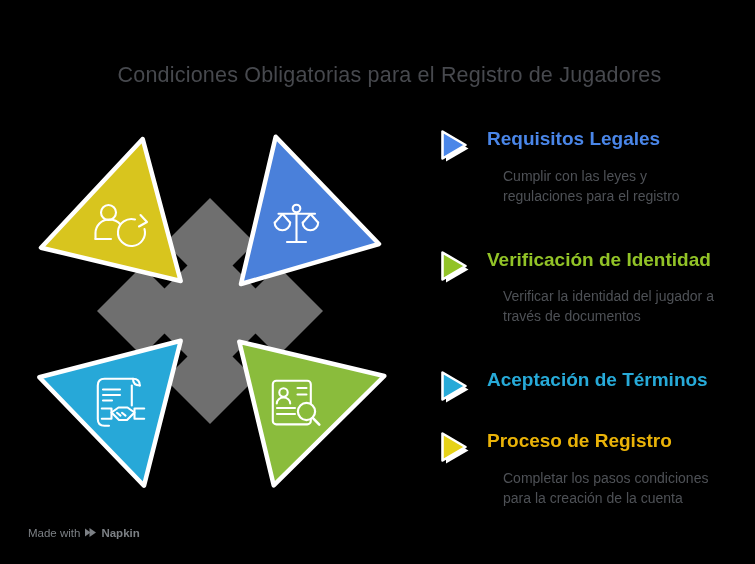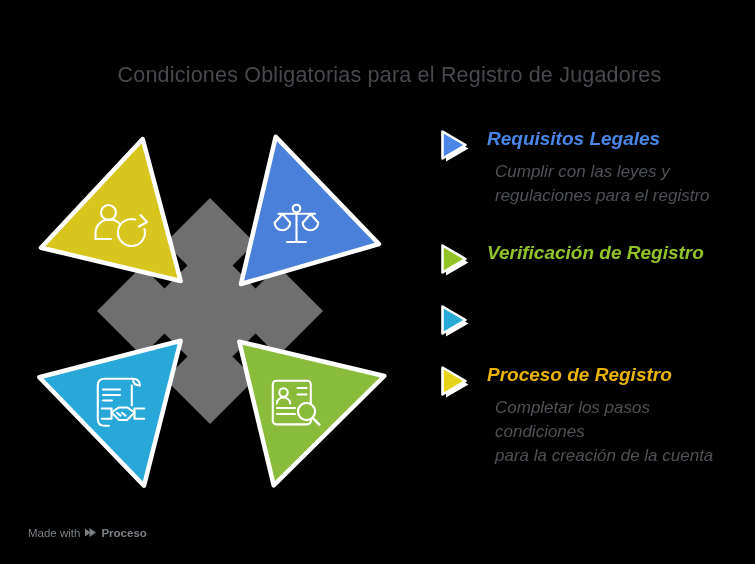--- a/index.html
+++ b/index.html
@@ -9,28 +9,28 @@
   }
   .title{
     position:absolute;top:51px;left:0;width:755px;text-align:center;
     font-size:21.5px;font-weight:400;letter-spacing:.2px;line-height:1.2;
     color:#47494e;margin:12px;
   }
   .diagram-svg{position:absolute;left:0;top:115px;}
   .items{
     position:absolute;left:440px;top:127px;width:305px;
   }
-  .item{display:flex;gap:17px;align-items:flex-start;margin-bottom:25px;font-style:italic;}
+  .item{display:flex;gap:17px;align-items:flex-start;margin-bottom:25px;}
   .item-icon{flex:none;margin-top:2px;}
   .item-text{padding-top:1px;}
   .item-title{
     font-size:19px;font-weight:700;line-height:1.2;margin:0 0 9px 0;
   }
   .item-body{
-    font-size:17px;line-height:1.42;color:#4e5156;margin:8px;
+    font-size:14px;line-height:1.42;color:#4e5156;margin:16px;
     white-space:pre-line;
   }
   .footer{
     position:absolute;left:28px;top:526px;display:flex;align-items:center;gap:4px;
     font-size:11.5px;color:#7c8085;
   }
   .footer .brand{font-weight:600;}
   .icon-stroke{fill:none;stroke:#ffffff;stroke-width:2.1;stroke-linecap:round;stroke-linejoin:round;}
 </style>
 </head>
@@ -111,30 +111,33 @@
 regulaciones para el registro</p>
       </div>
     </div>
 
     <div class="item">
       <svg class="item-icon" width="30" height="34" viewBox="0 0 30 34">
         <polygon points="6,6.5 6,32.5 28.5,19.5" fill="#ffffff"></polygon>
         <polygon points="2.5,2.5 2.5,29.5 25.5,16" stroke="#ffffff" stroke-width="2.6" stroke-linejoin="round" style="fill: rgb(146, 195, 39);"></polygon>
       </svg>
       <div class="item-text">
-        <p class="item-title" style="color: rgb(146, 195, 39);">Verificación de Registro</p>
+        <p class="item-title" style="color: rgb(146, 195, 39);">Verificación de Identidad</p>
+        <p class="item-body">Verificar la identidad del jugador a
+través de documentos</p>
       </div>
     </div>
 
     <div class="item">
       <svg class="item-icon" width="30" height="34" viewBox="0 0 30 34">
         <polygon points="6,6.5 6,32.5 28.5,19.5" fill="#ffffff"></polygon>
         <polygon points="2.5,2.5 2.5,29.5 25.5,16" stroke="#ffffff" stroke-width="2.6" stroke-linejoin="round" style="fill: rgb(39, 170, 216);"></polygon>
       </svg>
       <div class="item-text">
+        <p class="item-title" style="color: rgb(39, 170, 216);">Aceptación de Términos</p>
       </div>
     </div>
 
     <div class="item">
       <svg class="item-icon" width="30" height="34" viewBox="0 0 30 34">
         <polygon points="6,6.5 6,32.5 28.5,19.5" fill="#ffffff"></polygon>
         <polygon points="2.5,2.5 2.5,29.5 25.5,16" stroke="#ffffff" stroke-width="2.6" stroke-linejoin="round" style="fill: rgb(230, 210, 24);"></polygon>
       </svg>
       <div class="item-text">
         <p class="item-title" style="color: #eab308;">Proceso de Registro</p>
@@ -144,16 +147,16 @@
     </div>
 
   </div>
 
   <div class="footer" style="color: rgb(124, 128, 133);">
     <span>Made with</span>
     <svg width="13" height="13" viewBox="0 0 13 13">
       <polygon points="1,2.5 1,10.5 6.5,6.5" fill="currentColor"></polygon>
       <polygon points="5.5,2 5.5,11 12,6.5" fill="currentColor"></polygon>
     </svg>
-    <span class="brand">Proceso</span>
+    <span class="brand">Napkin</span>
   </div>
 
 </div>
 
 </body></html>

